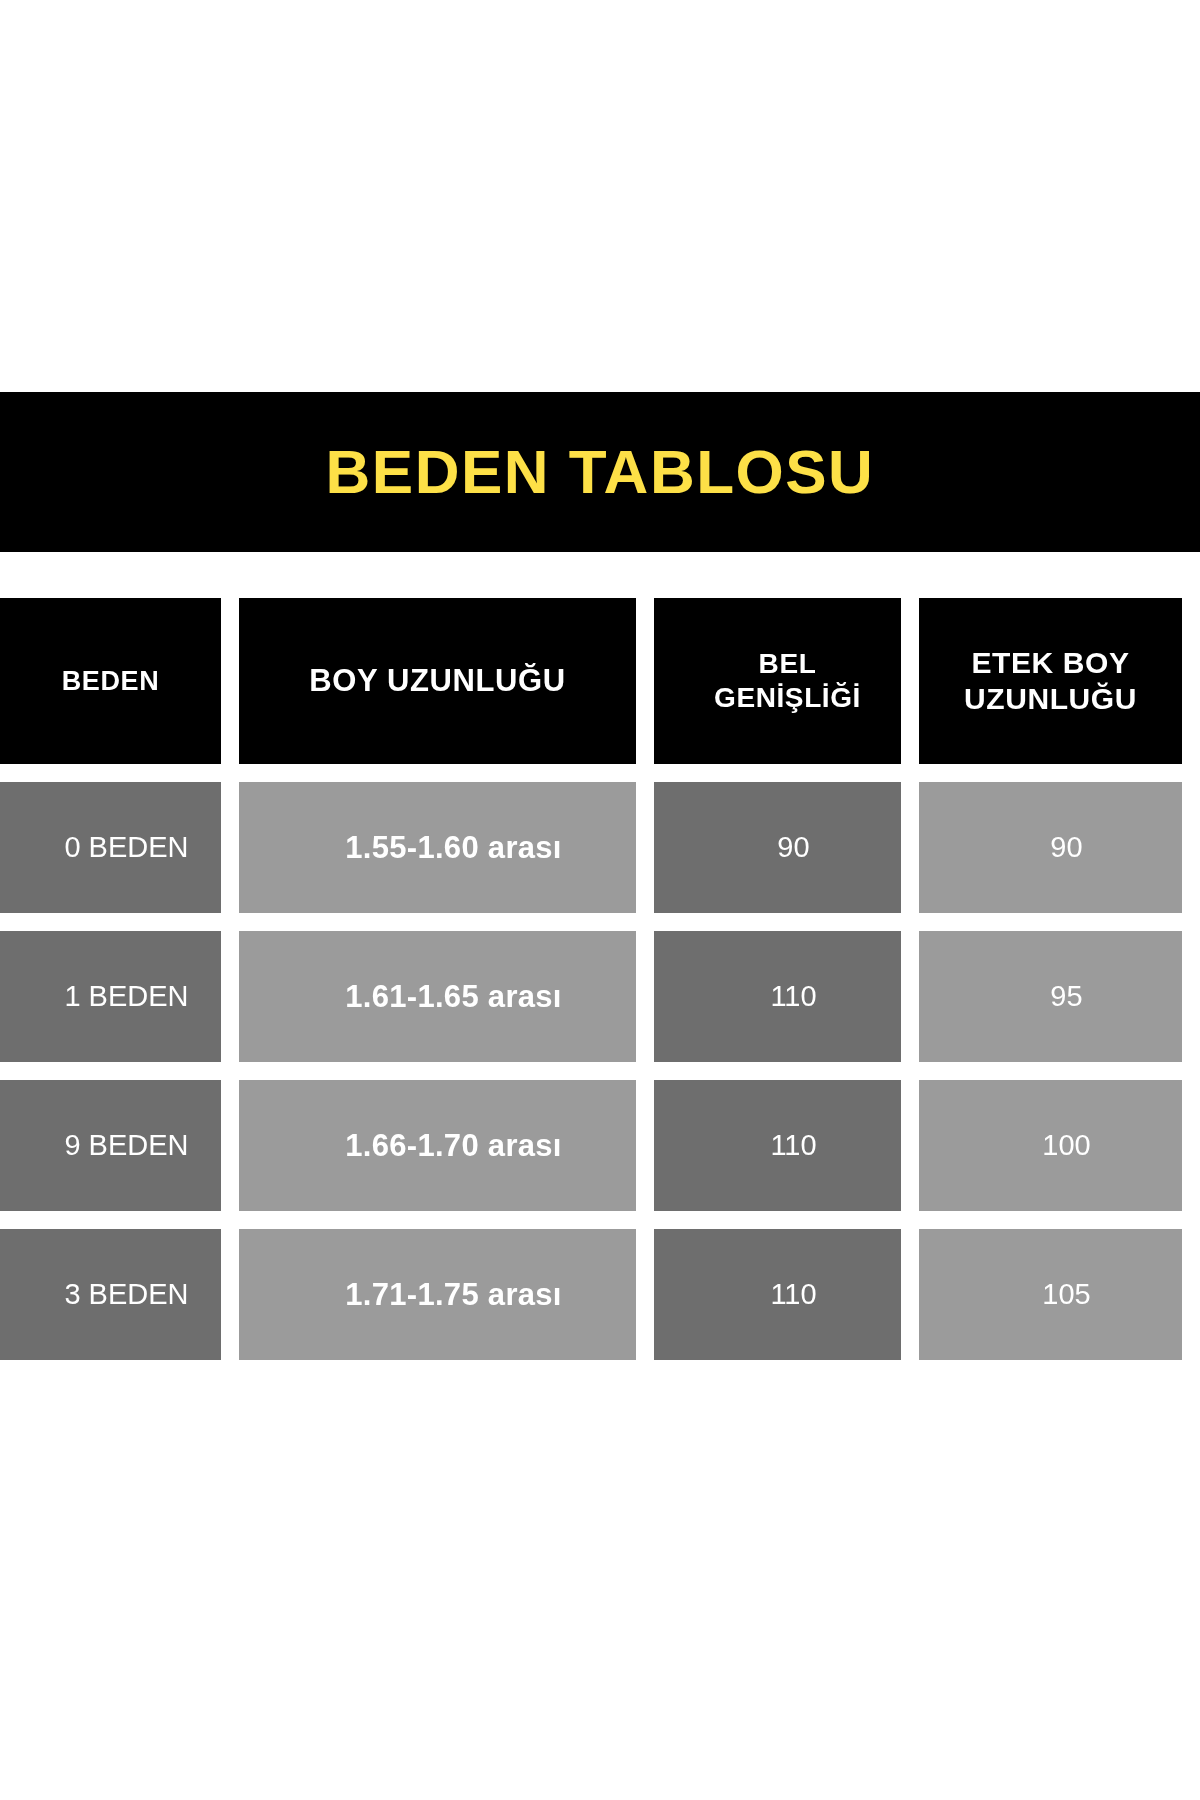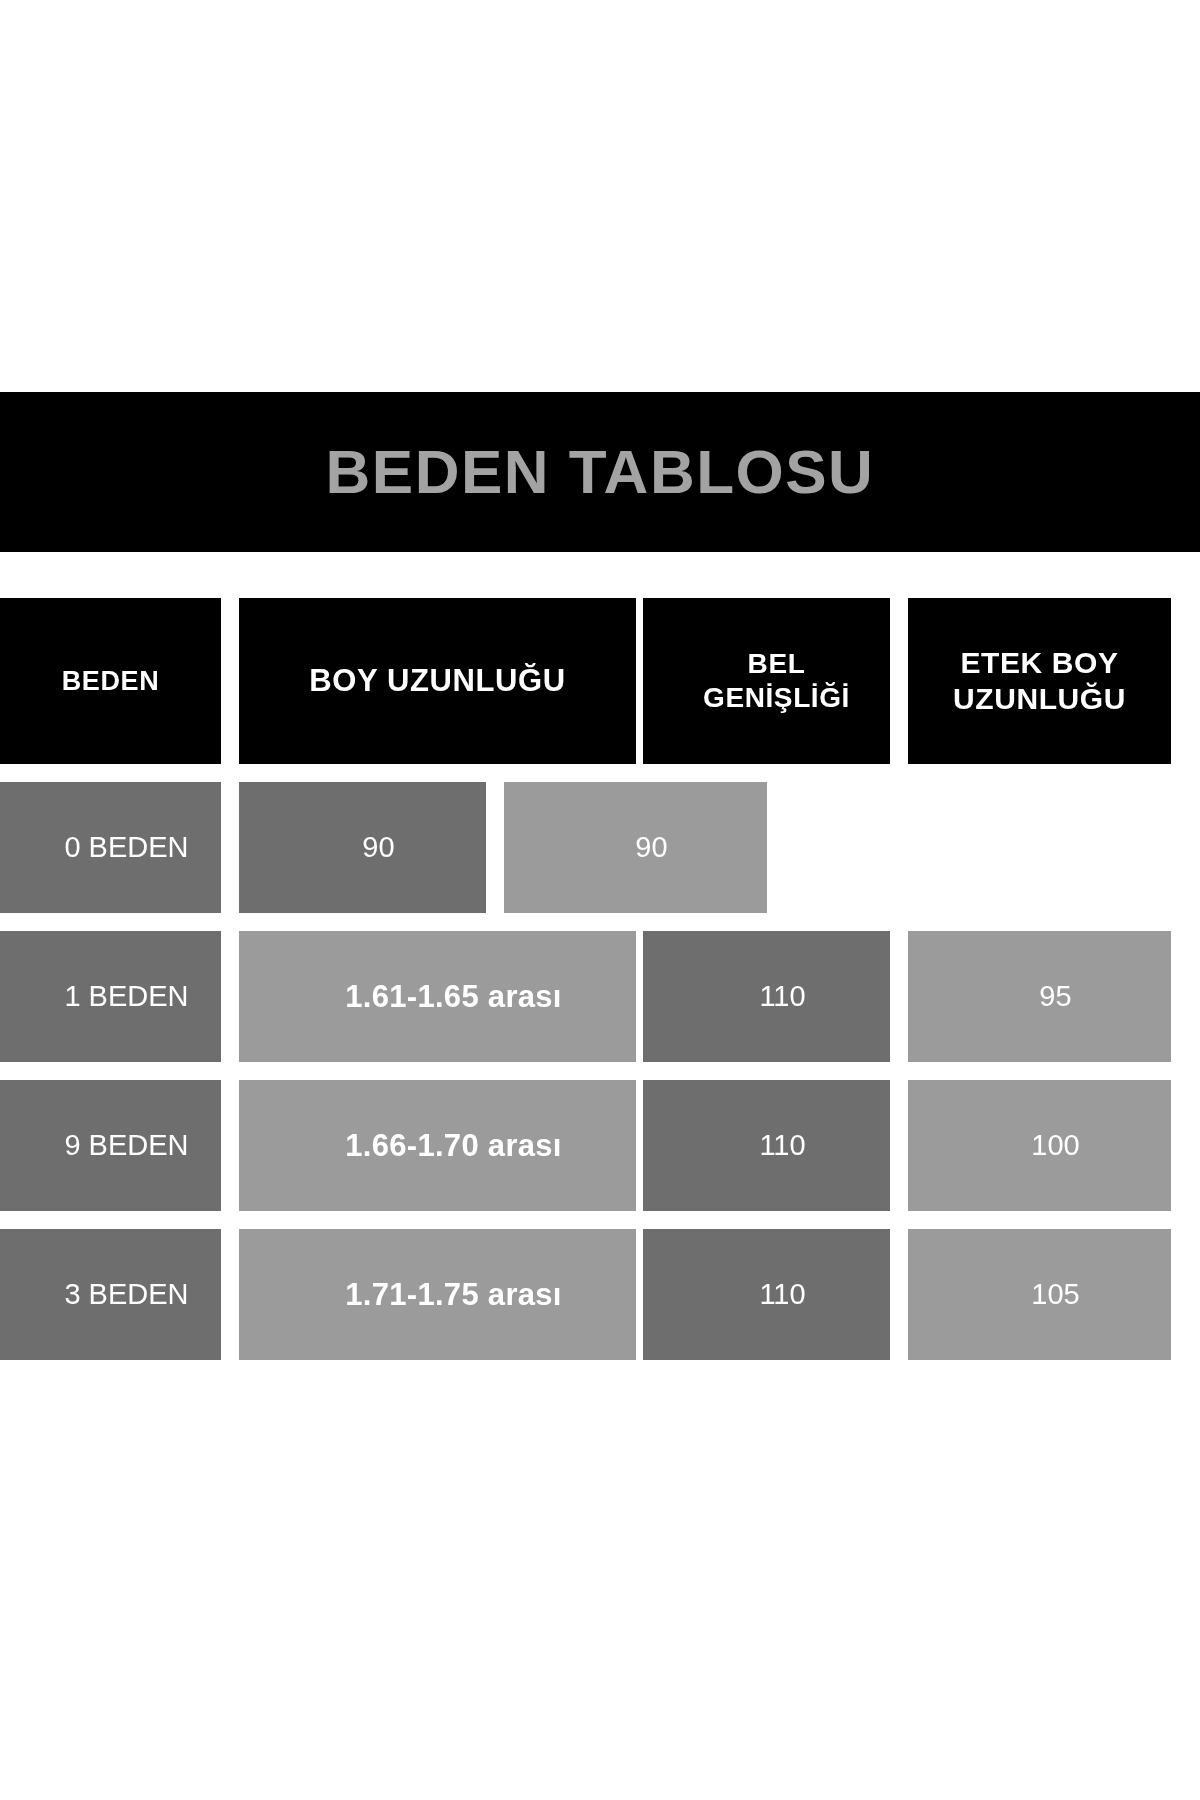--- a/index.html
+++ b/index.html
@@ -30,21 +30,21 @@
     left: 0;
     top: 392px;
     width: 1200px;
     height: 160px;
     background: #000000;
     display: flex;
     align-items: center;
     justify-content: center;
   }
   #title-text {
-    color: #a3a3a3;
+    color: #fde047;
     font-size: 62px;
     font-weight: bold;
     letter-spacing: 1.5px;
     line-height: 1;
     text-align: right;
     white-space: nowrap;
   }
 
   
   #table {
@@ -67,21 +67,21 @@
     align-items: center;
     justify-content: center;
     text-align: center;
     color: #ffffff;
     overflow: hidden;
     padding-left: 32px;
   }
 
   
   .c0 { width: 221px; margin-right: 18px; }
-  .c1 { width: 397px; margin-right: 7px; }
+  .c1 { width: 397px; margin-right: 18px; }
   .c2 { width: 247px; margin-right: 18px; }
   .c3 { width: 263px; }
 
   
   .header .cell {
     background: #000000;
     height: 166px;
     font-weight: bold;
     font-size: 27px;
     letter-spacing: 0.6px;
@@ -112,20 +112,21 @@
 
     <div class="row header">
       <div class="cell c0">BEDEN</div>
       <div class="cell c1">BOY UZUNLUĞU</div>
       <div class="cell c2">BEL GENİŞLİĞİ</div>
       <div class="cell c3">ETEK BOY UZUNLUĞU</div>
     </div>
 
     <div class="row data">
       <div class="cell c0">0 BEDEN</div>
+      <div class="cell c1">1.55-1.60 arası</div>
       <div class="cell c2">90</div>
       <div class="cell c3">90</div>
     </div>
 
     <div class="row data">
       <div class="cell c0">1 BEDEN</div>
       <div class="cell c1">1.61-1.65 arası</div>
       <div class="cell c2">110</div>
       <div class="cell c3">95</div>
     </div>

